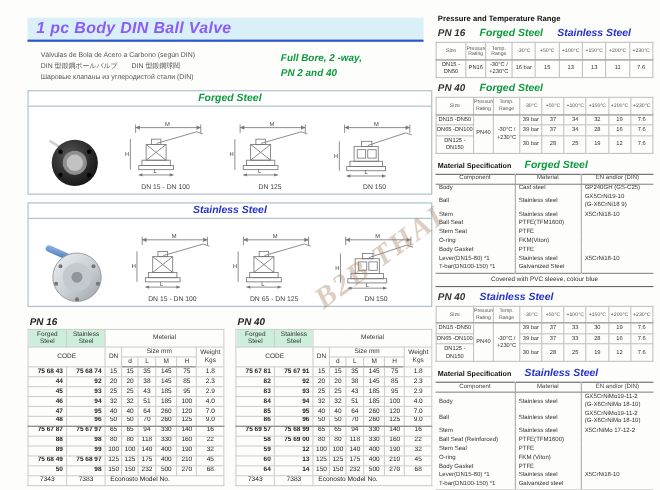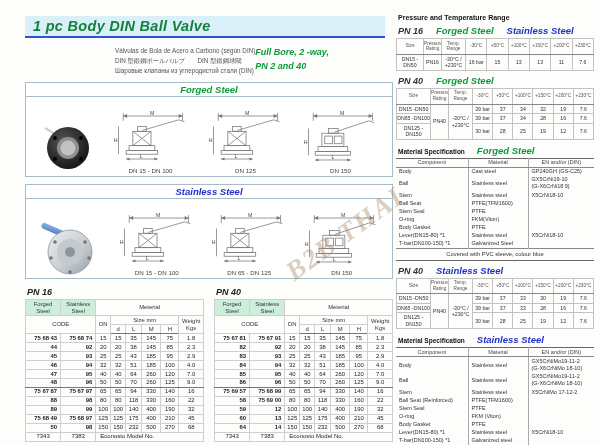--- a/index.html
+++ b/index.html
@@ -3,23 +3,23 @@
 <meta charset="utf-8">
 <style>
   html,body{margin:0;padding:0;}
   body{width:600px;height:445px;position:relative;background:#fdfdfc;overflow:hidden;
        font-family:"Liberation Sans", sans-serif;color:#222;}
   .left{position:absolute;left:25px;top:16px;width:370px;}
   .right{position:absolute;left:396px;top:14px;width:200px;}
 
   
   .title-bar{width:352px;background:#d9f0f8;border-bottom:2px solid #2f55cc;
-             font-size:14.5px;font-weight:bold;font-style:italic;color:#15803d;
+             font-size:14.5px;font-weight:bold;font-style:italic;color:#8b5cf6;
              padding:2px 0 2px 8px;letter-spacing:.3px;}
-  .sub-row{width:340px;display:flex;justify-content:flex-end;margin:8px 0 0 12px;}
+  .sub-row{width:340px;display:flex;justify-content:space-between;margin:8px 0 0 12px;}
   .sub-lines div{font-size:6.3px;color:#555;line-height:1.55;}
   .tagline{font-size:9px;font-weight:bold;font-style:italic;color:#0a9a3c;line-height:1.5;margin-right:48px;white-space:nowrap;}
 
   
   .imgbox{border:1px solid #a7bcc6;margin-top:7px;width:368px;box-sizing:border-box;background:#fff;}
   .imgbox-head{font-size:9.5px;text-align:center;padding:1px 0;border-bottom:1px solid #a7bcc6;
                font-weight:bold;font-style:italic;}
   .h-green{color:#0a9a3c;}
   .h-blue{color:#2230cc;}
   .imgbox-body{display:flex;align-items:flex-end;justify-content:space-around;height:76px;padding:1px 4px 2px 4px;}

